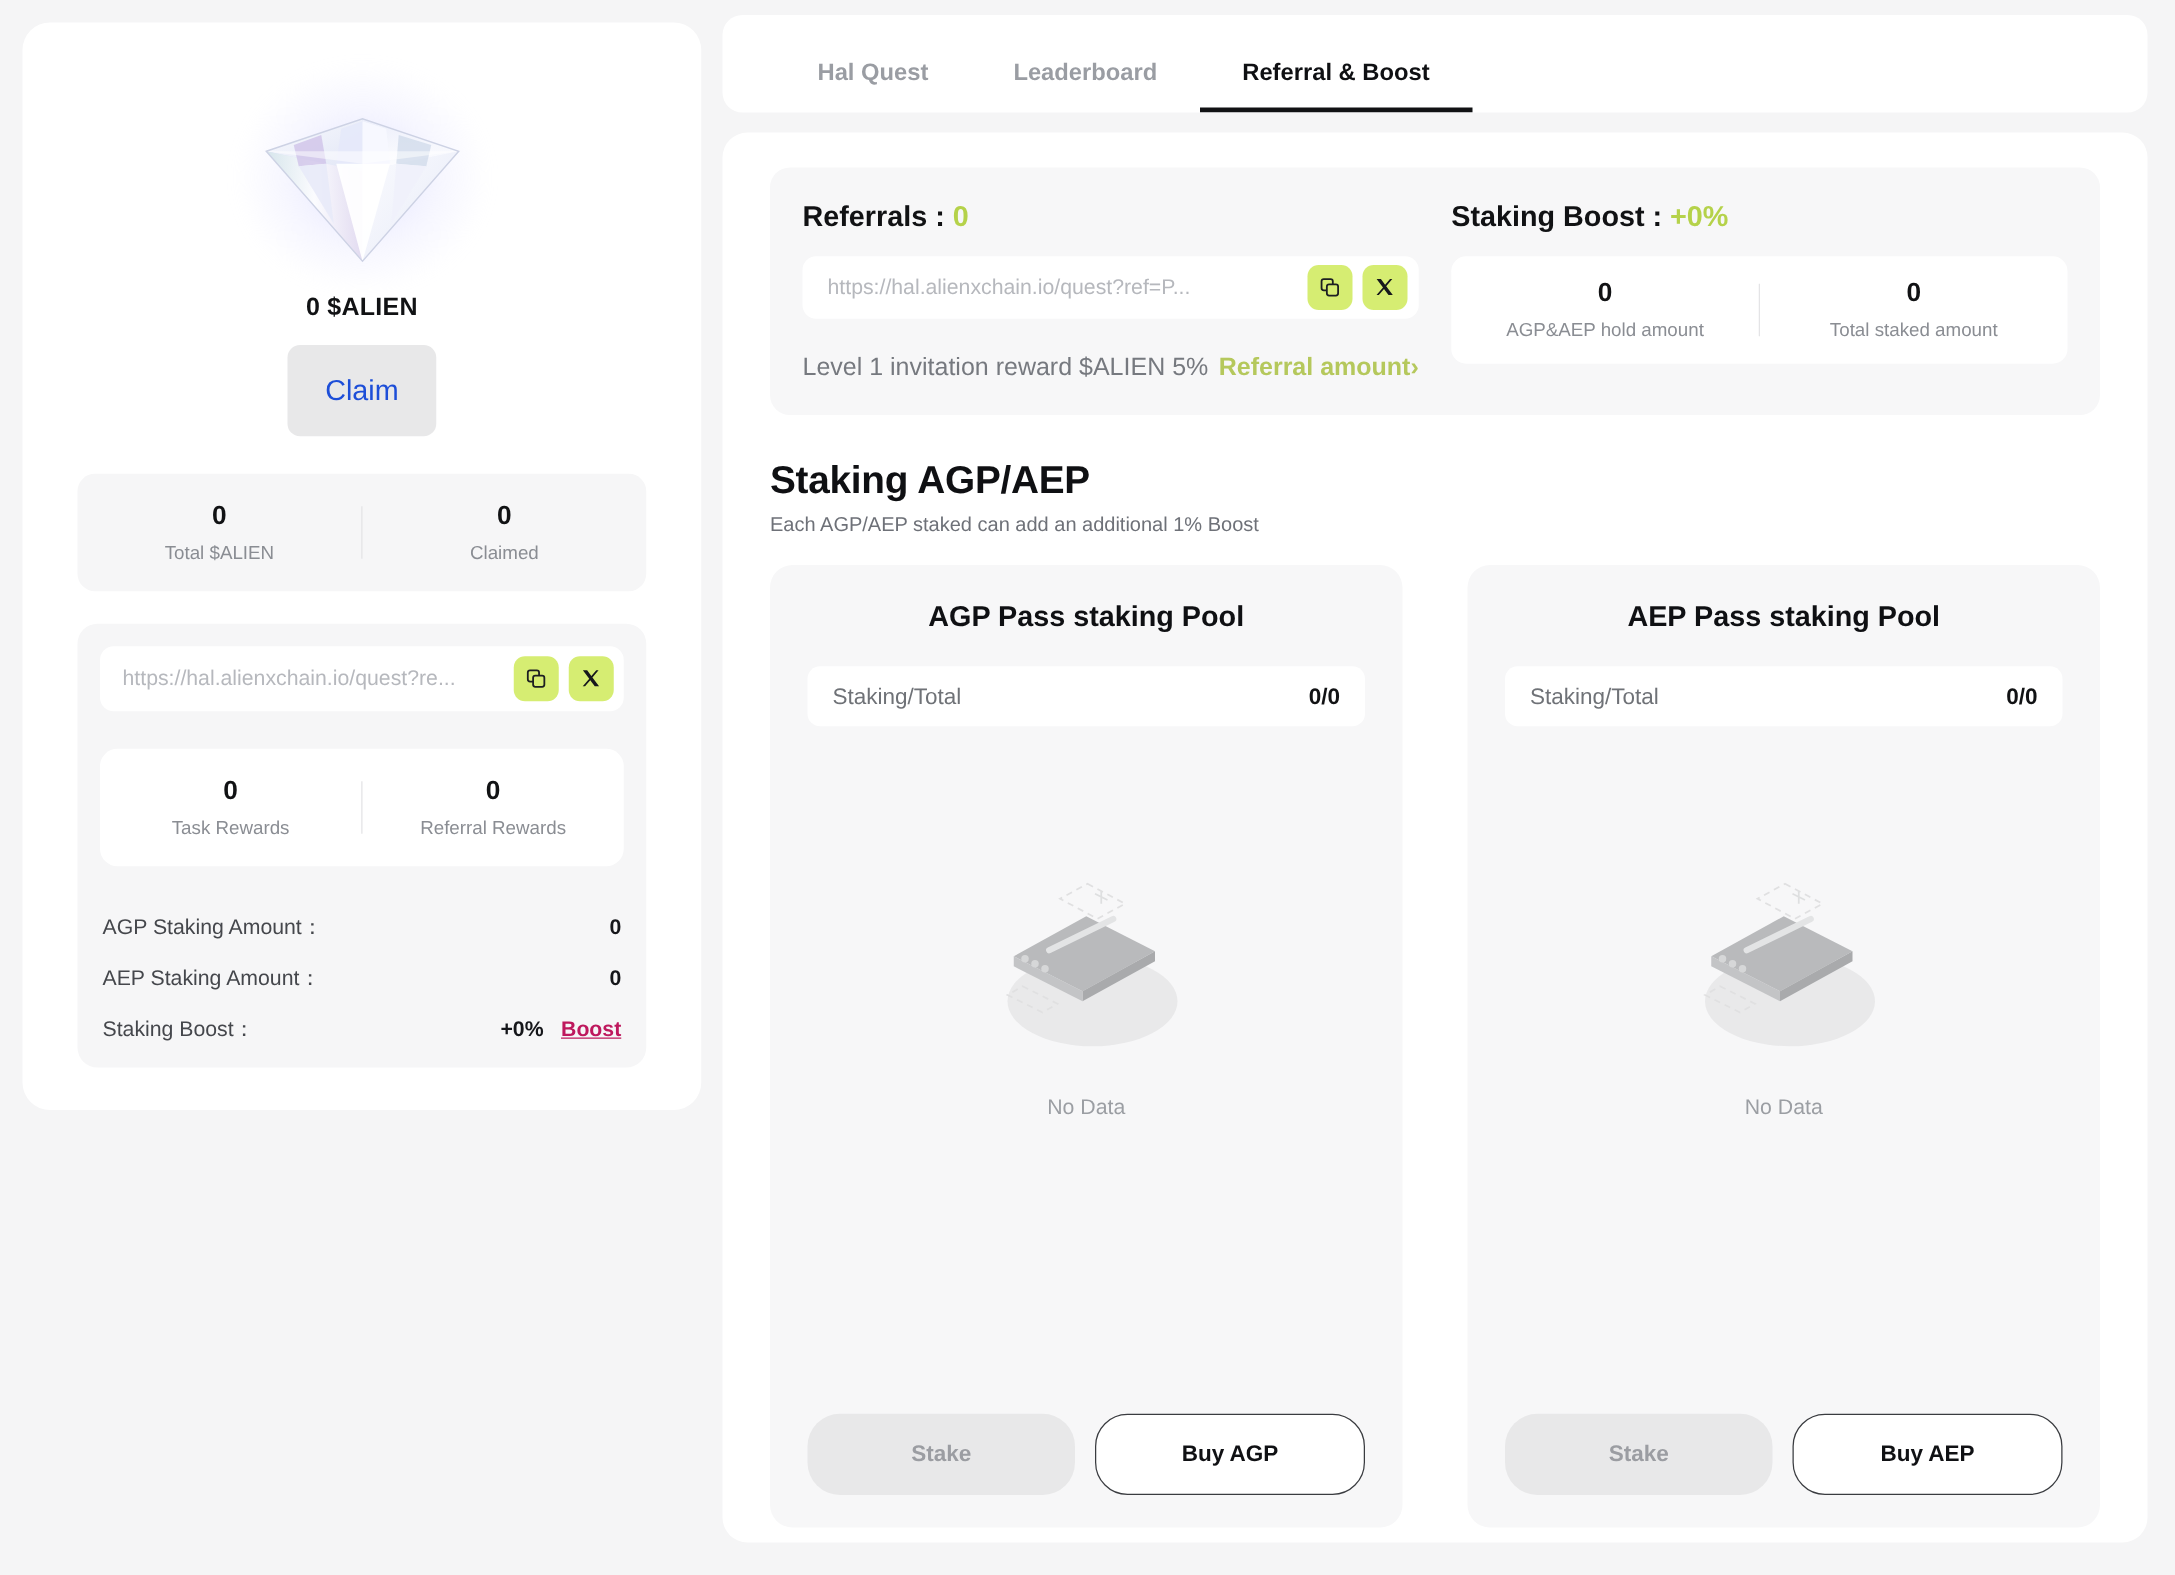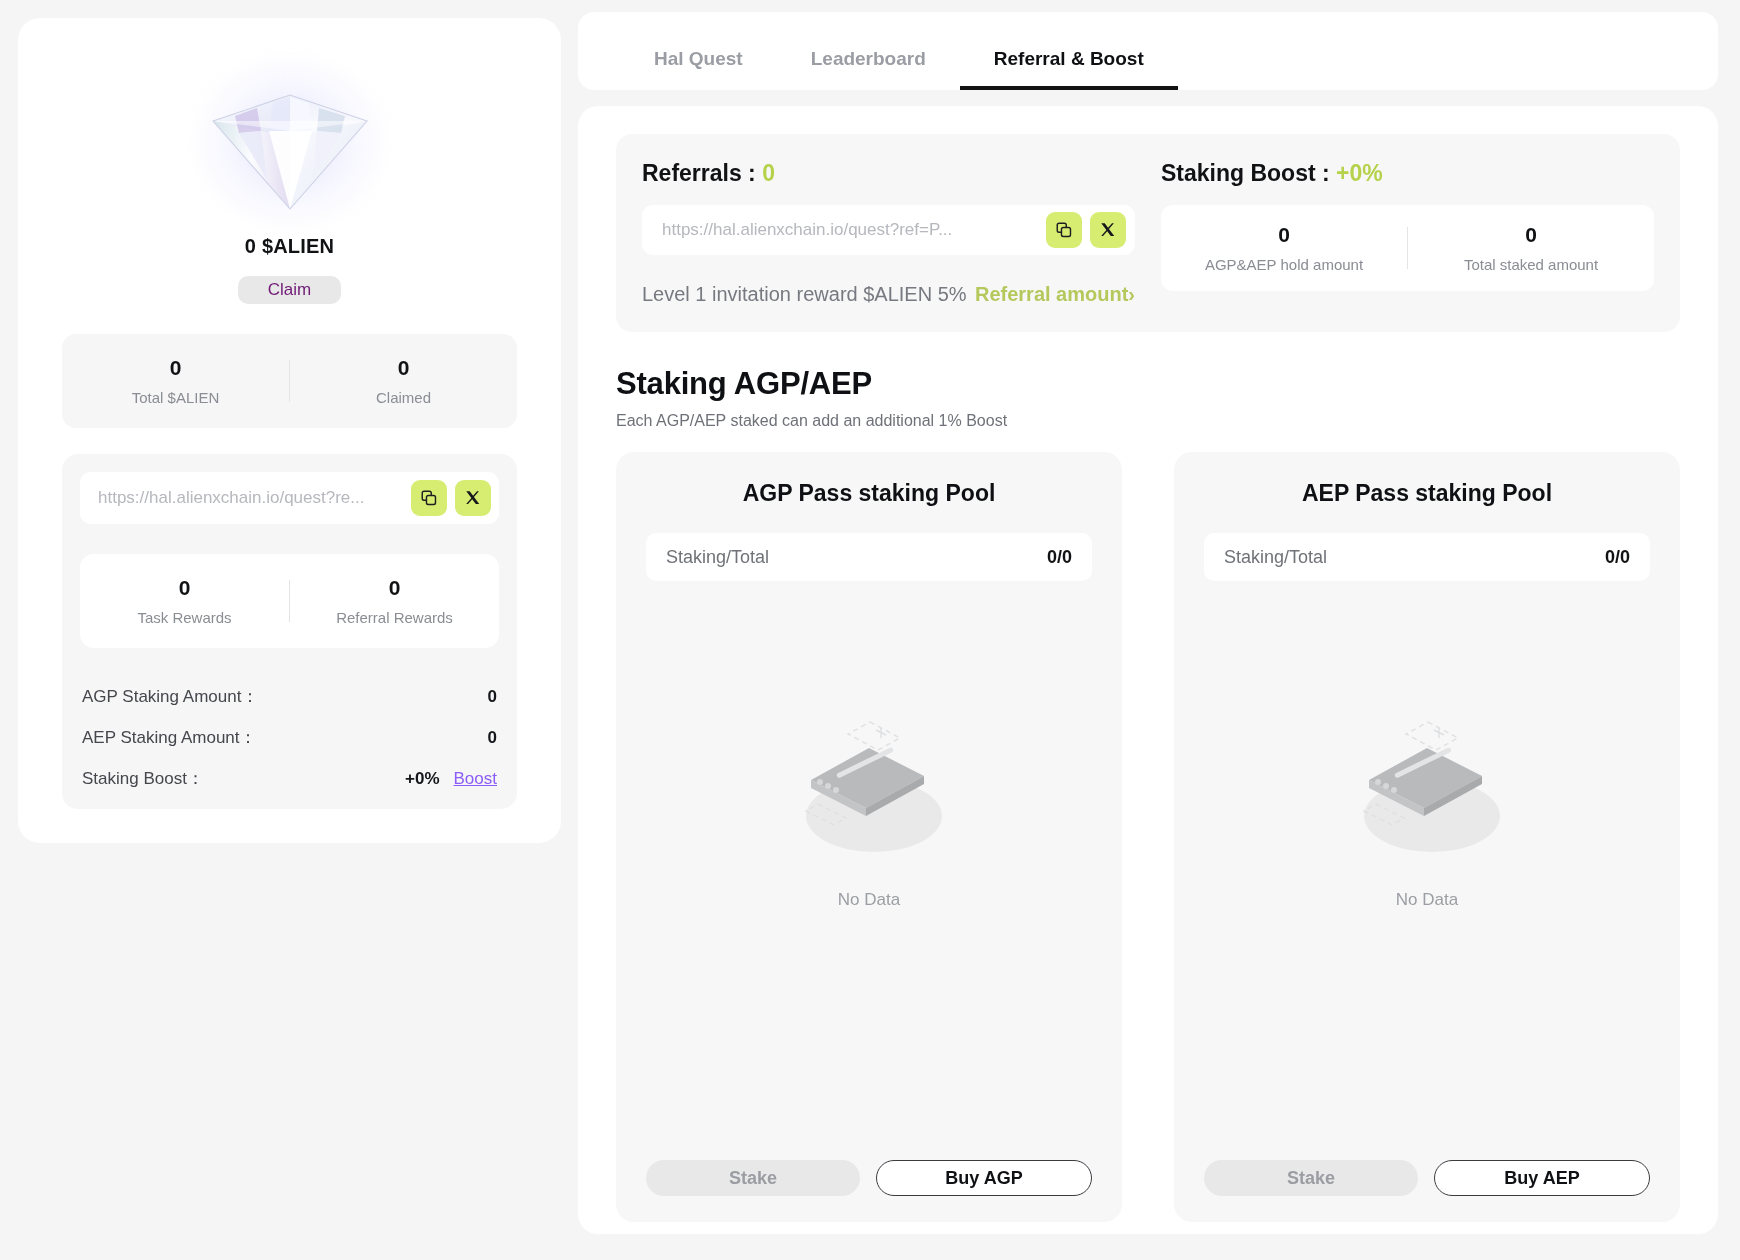--- a/index.html
+++ b/index.html
@@ -26,23 +26,23 @@
     filter: blur(6px);
   }
   .gem svg { position: relative; display: block; }
 
   .alien-balance {
     text-align: center; font-size: 20px; font-weight: 700; color: #111214;
     letter-spacing: .2px; margin-top: -4px;
   }
   .claim-row { display: flex; justify-content: center; margin-top: 18px; }
   .claim-btn {
-    background: #e8e8e9; color: #701a75; border: none;
-    font-family: inherit; font-size: 17px; font-weight: 500;
-    padding: 4px 30px; border-radius: 10px; cursor: default;
+    background: #e8e8e9; color: #1d4ed8; border: none;
+    font-family: inherit; font-size: 23px; font-weight: 500;
+    padding: 23px 30px; border-radius: 10px; cursor: default;
   }
 
   .stat-panel {
     margin-top: 30px; background: #f6f6f7; border-radius: 14px;
     display: flex; align-items: center; padding: 22px 0;
   }
   .stat-panel.white { background: #ffffff; }
   .stat-cell { flex: 1; text-align: center; }
   .stat-val { font-size: 21px; font-weight: 700; color: #111214; }
   .stat-lbl { font-size: 15px; color: #8a8d93; margin-top: 9px; }
@@ -68,21 +68,21 @@
   .icon-btn svg { display: block; }
 
   .amount-list { margin-top: 22px; padding: 6px 2px 0 2px; }
   .amount-row {
     display: flex; align-items: baseline; justify-content: space-between;
     font-size: 17px; color: #3d3f44; padding: 9px 0;
   }
   .amount-row .lbl { color: #45474c; }
   .amount-row .val { font-weight: 600; color: #15161a; }
   .boost-link {
-    color: #8b5cf6; text-decoration: underline; font-weight: 400;
+    color: #be185d; text-decoration: underline; font-weight: 700;
     margin-left: 14px; cursor: pointer;
   }
 
   
   .right-col { flex: 1; padding: 12px 22px 0 18px; }
   .tabs-card {
     background: #ffffff; border-radius: 16px; height: 78px;
     display: flex; align-items: flex-end; padding-left: 42px; gap: 0;
     overflow: hidden;
   }
@@ -136,21 +136,21 @@
     padding: 0 20px; font-size: 18px;
   }
   .pool-strip .k { color: #6f7277; }
   .pool-strip .v { color: #111214; font-weight: 700; }
 
   .empty { flex: 1; display: flex; flex-direction: column; align-items: center; justify-content: center; padding-bottom: 120px; }
   .empty-label { margin-top: 14px; font-size: 17px; color: #9b9ea3; }
 
   .pool-actions { display: flex; gap: 16px; }
   .btn-pill {
-    flex: 1; height: 36px; border-radius: 26px; font-family: inherit;
+    flex: 1; height: 65px; border-radius: 26px; font-family: inherit;
     font-size: 18px; font-weight: 700; display: flex;
     align-items: center; justify-content: center; cursor: pointer;
   }
   .btn-stake { background: #e8e8e9; color: #9b9da2; border: none; }
   .btn-buy { background: #ffffff; color: #101114; border: 1.5px solid #3a3c40; }
 </style>
 </head>
 <body>
 
 <div class="page">

